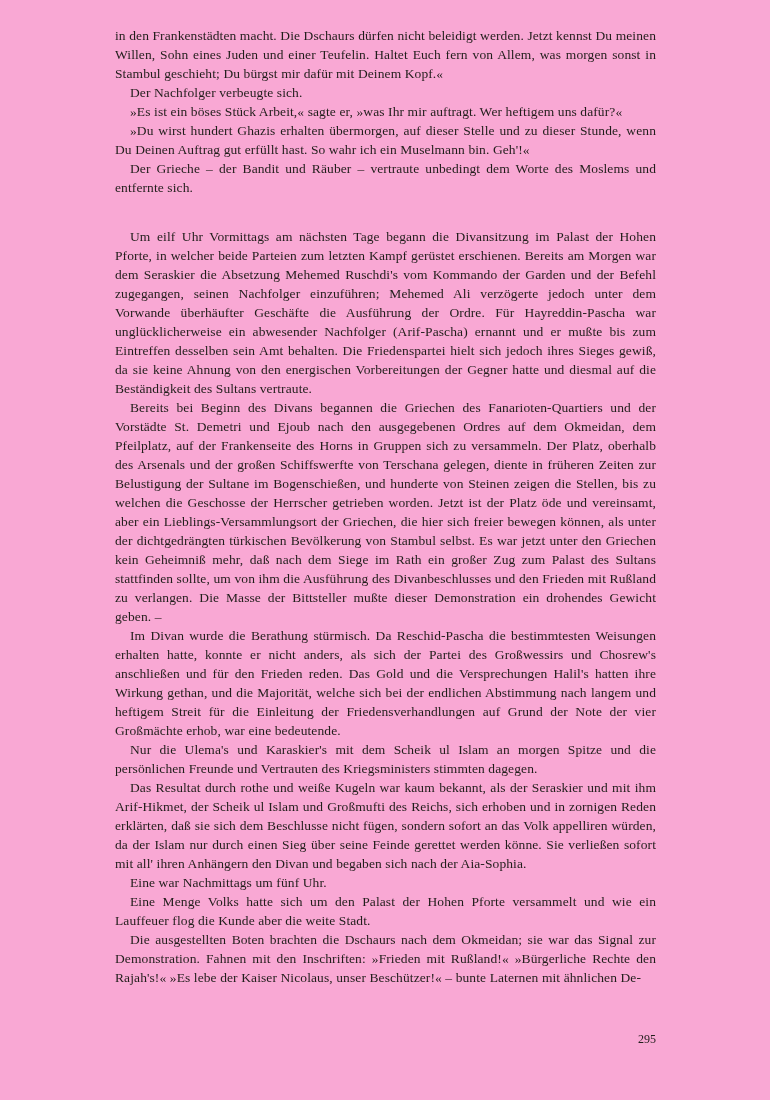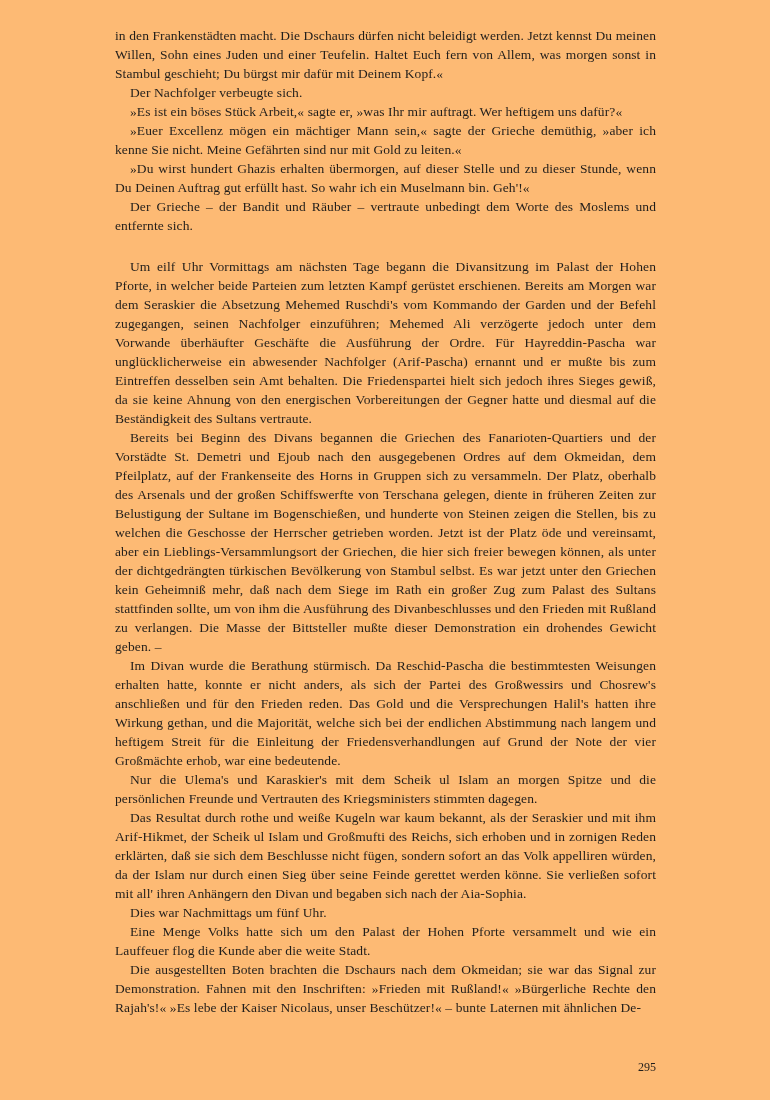--- a/index.html
+++ b/index.html
@@ -4,21 +4,21 @@
 <style>
   html, body {
     margin: 0;
     padding: 0;
     background: #ffffff;
   }
   .page {
     position: relative;
     width: 770px;
     height: 1100px;
-    background: #fdba74;
+    background: #f9a8d4;
     overflow: hidden;
     font-family: "Liberation Serif", "DejaVu Serif", serif;
     color: #211e1b;
   }
   .text-column {
     position: absolute;
     left: 115px;
     top: 26px;
     width: 541px;
   }
@@ -27,45 +27,44 @@
     padding: 0;
     font-size: 13.5px;
     line-height: 19px;
     text-align: justify;
     letter-spacing: 0.1px;
   }
   p.para.indent {
     text-indent: 15px;
   }
   p.para.gap {
-    margin-top: 22px;
+    margin-top: 30px;
   }
   .page-number {
     position: absolute;
     right: 114px;
-    top: 1060px;
+    top: 1032px;
     font-size: 12px;
     line-height: 14px;
     color: #211e1b;
   }
 </style>
 </head>
 <body>
 
 <div class="page">
   <div class="text-column">
       <p class="para">in den Frankenstädten macht. Die Dschaurs dürfen nicht beleidigt werden. Jetzt kennst Du meinen Willen, Sohn eines Juden und einer Teufelin. Haltet Euch fern von Allem, was morgen sonst in Stambul geschieht; Du bürgst mir dafür mit Deinem Kopf.«</p>
       <p class="para indent">Der Nachfolger verbeugte sich.</p>
       <p class="para indent">»Es ist ein böses Stück Arbeit,« sagte er, »was Ihr mir auftragt. Wer heftigem uns dafür?«</p>
-      <p class="para indent">»Euer Excellenz mögen ein mächtiger Mann sein,« sagte der Grieche demüthig, »aber ich kenne Sie nicht. Meine Gefährten sind nur mit Gold zu leiten.«</p>
       <p class="para indent">»Du wirst hundert Ghazis erhalten übermorgen, auf dieser Stelle und zu dieser Stunde, wenn Du Deinen Auftrag gut erfüllt hast. So wahr ich ein Muselmann bin. Geh'!«</p>
       <p class="para indent">Der Grieche – der Bandit und Räuber – vertraute unbedingt dem Worte des Moslems und entfernte sich.</p>
       <p class="para indent gap">Um eilf Uhr Vormittags am nächsten Tage begann die Divansitzung im Palast der Hohen Pforte, in welcher beide Parteien zum letzten Kampf gerüstet erschienen. Bereits am Morgen war dem Seraskier die Absetzung Mehemed Ruschdi's vom Kommando der Garden und der Befehl zugegangen, seinen Nachfolger einzuführen; Mehemed Ali verzögerte jedoch unter dem Vorwande überhäufter Geschäfte die Ausführung der Ordre. Für Hayreddin-Pascha war unglücklicherweise ein abwesender Nachfolger (Arif-Pascha) ernannt und er mußte bis zum Eintreffen desselben sein Amt behalten. Die Friedenspartei hielt sich jedoch ihres Sieges gewiß, da sie keine Ahnung von den energischen Vorbereitungen der Gegner hatte und diesmal auf die Beständigkeit des Sultans vertraute.</p>
       <p class="para indent">Bereits bei Beginn des Divans begannen die Griechen des Fanarioten-Quartiers und der Vorstädte St. Demetri und Ejoub nach den ausgegebenen Ordres auf dem Okmeidan, dem Pfeilplatz, auf der Frankenseite des Horns in Gruppen sich zu versammeln. Der Platz, oberhalb des Arsenals und der großen Schiffswerfte von Terschana gelegen, diente in früheren Zeiten zur Belustigung der Sultane im Bogenschießen, und hunderte von Steinen zeigen die Stellen, bis zu welchen die Geschosse der Herrscher getrieben worden. Jetzt ist der Platz öde und vereinsamt, aber ein Lieblings-Versammlungsort der Griechen, die hier sich freier bewegen können, als unter der dichtgedrängten türkischen Bevölkerung von Stambul selbst. Es war jetzt unter den Griechen kein Geheimniß mehr, daß nach dem Siege im Rath ein großer Zug zum Palast des Sultans stattfinden sollte, um von ihm die Ausführung des Divanbeschlusses und den Frieden mit Rußland zu verlangen. Die Masse der Bittsteller mußte dieser Demonstration ein drohendes Gewicht geben. –</p>
       <p class="para indent">Im Divan wurde die Berathung stürmisch. Da Reschid-Pascha die bestimmtesten Weisungen erhalten hatte, konnte er nicht anders, als sich der Partei des Großwessirs und Chosrew's anschließen und für den Frieden reden. Das Gold und die Versprechungen Halil's hatten ihre Wirkung gethan, und die Majorität, welche sich bei der endlichen Abstimmung nach langem und heftigem Streit für die Einleitung der Friedensverhandlungen auf Grund der Note der vier Großmächte erhob, war eine bedeutende.</p>
       <p class="para indent">Nur die Ulema's und Karaskier's mit dem Scheik ul Islam an morgen Spitze und die persönlichen Freunde und Vertrauten des Kriegsministers stimmten dagegen.</p>
       <p class="para indent">Das Resultat durch rothe und weiße Kugeln war kaum bekannt, als der Seraskier und mit ihm Arif-Hikmet, der Scheik ul Islam und Großmufti des Reichs, sich erhoben und in zornigen Reden erklärten, daß sie sich dem Beschlusse nicht fügen, sondern sofort an das Volk appelliren würden, da der Islam nur durch einen Sieg über seine Feinde gerettet werden könne. Sie verließen sofort mit all' ihren Anhängern den Divan und begaben sich nach der Aia-Sophia.</p>
-      <p class="para indent">Dies war Nachmittags um fünf Uhr.</p>
+      <p class="para indent">Eine war Nachmittags um fünf Uhr.</p>
       <p class="para indent">Eine Menge Volks hatte sich um den Palast der Hohen Pforte versammelt und wie ein Lauffeuer flog die Kunde aber die weite Stadt.</p>
       <p class="para indent">Die ausgestellten Boten brachten die Dschaurs nach dem Okmeidan; sie war das Signal zur Demonstration. Fahnen mit den Inschriften: »Frieden mit Rußland!« »Bürgerliche Rechte den Rajah's!« »Es lebe der Kaiser Nicolaus, unser Beschützer!« – bunte Laternen mit ähnlichen De-</p>
     </div>
   <div class="page-number">295</div>
 </div>
 
 </body></html>

